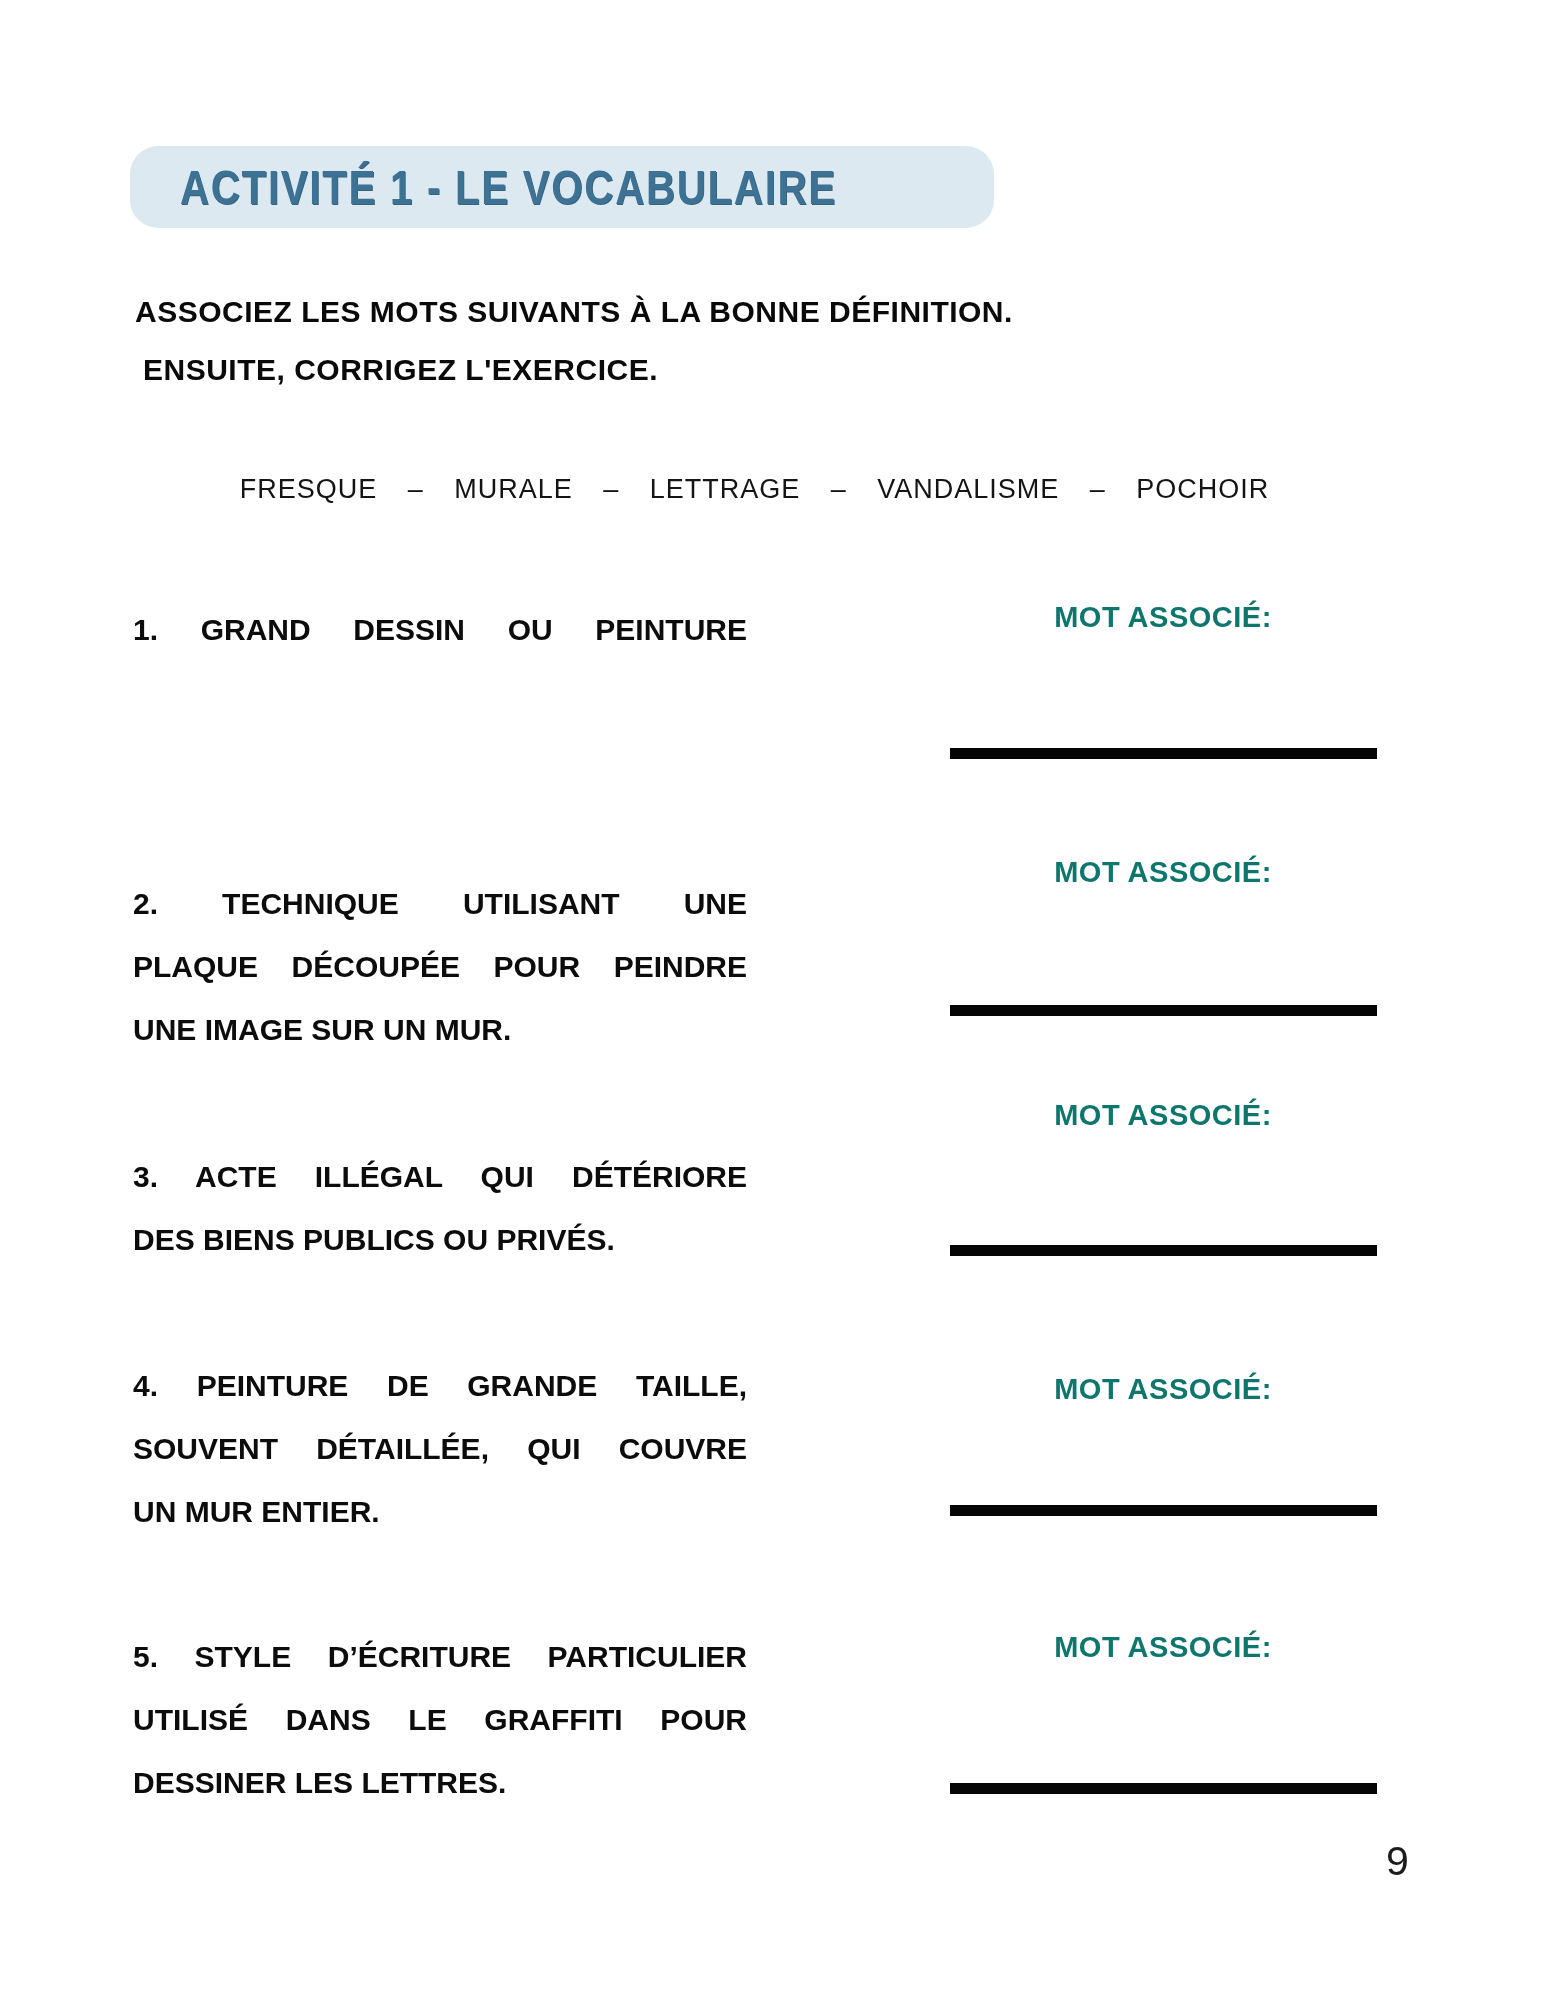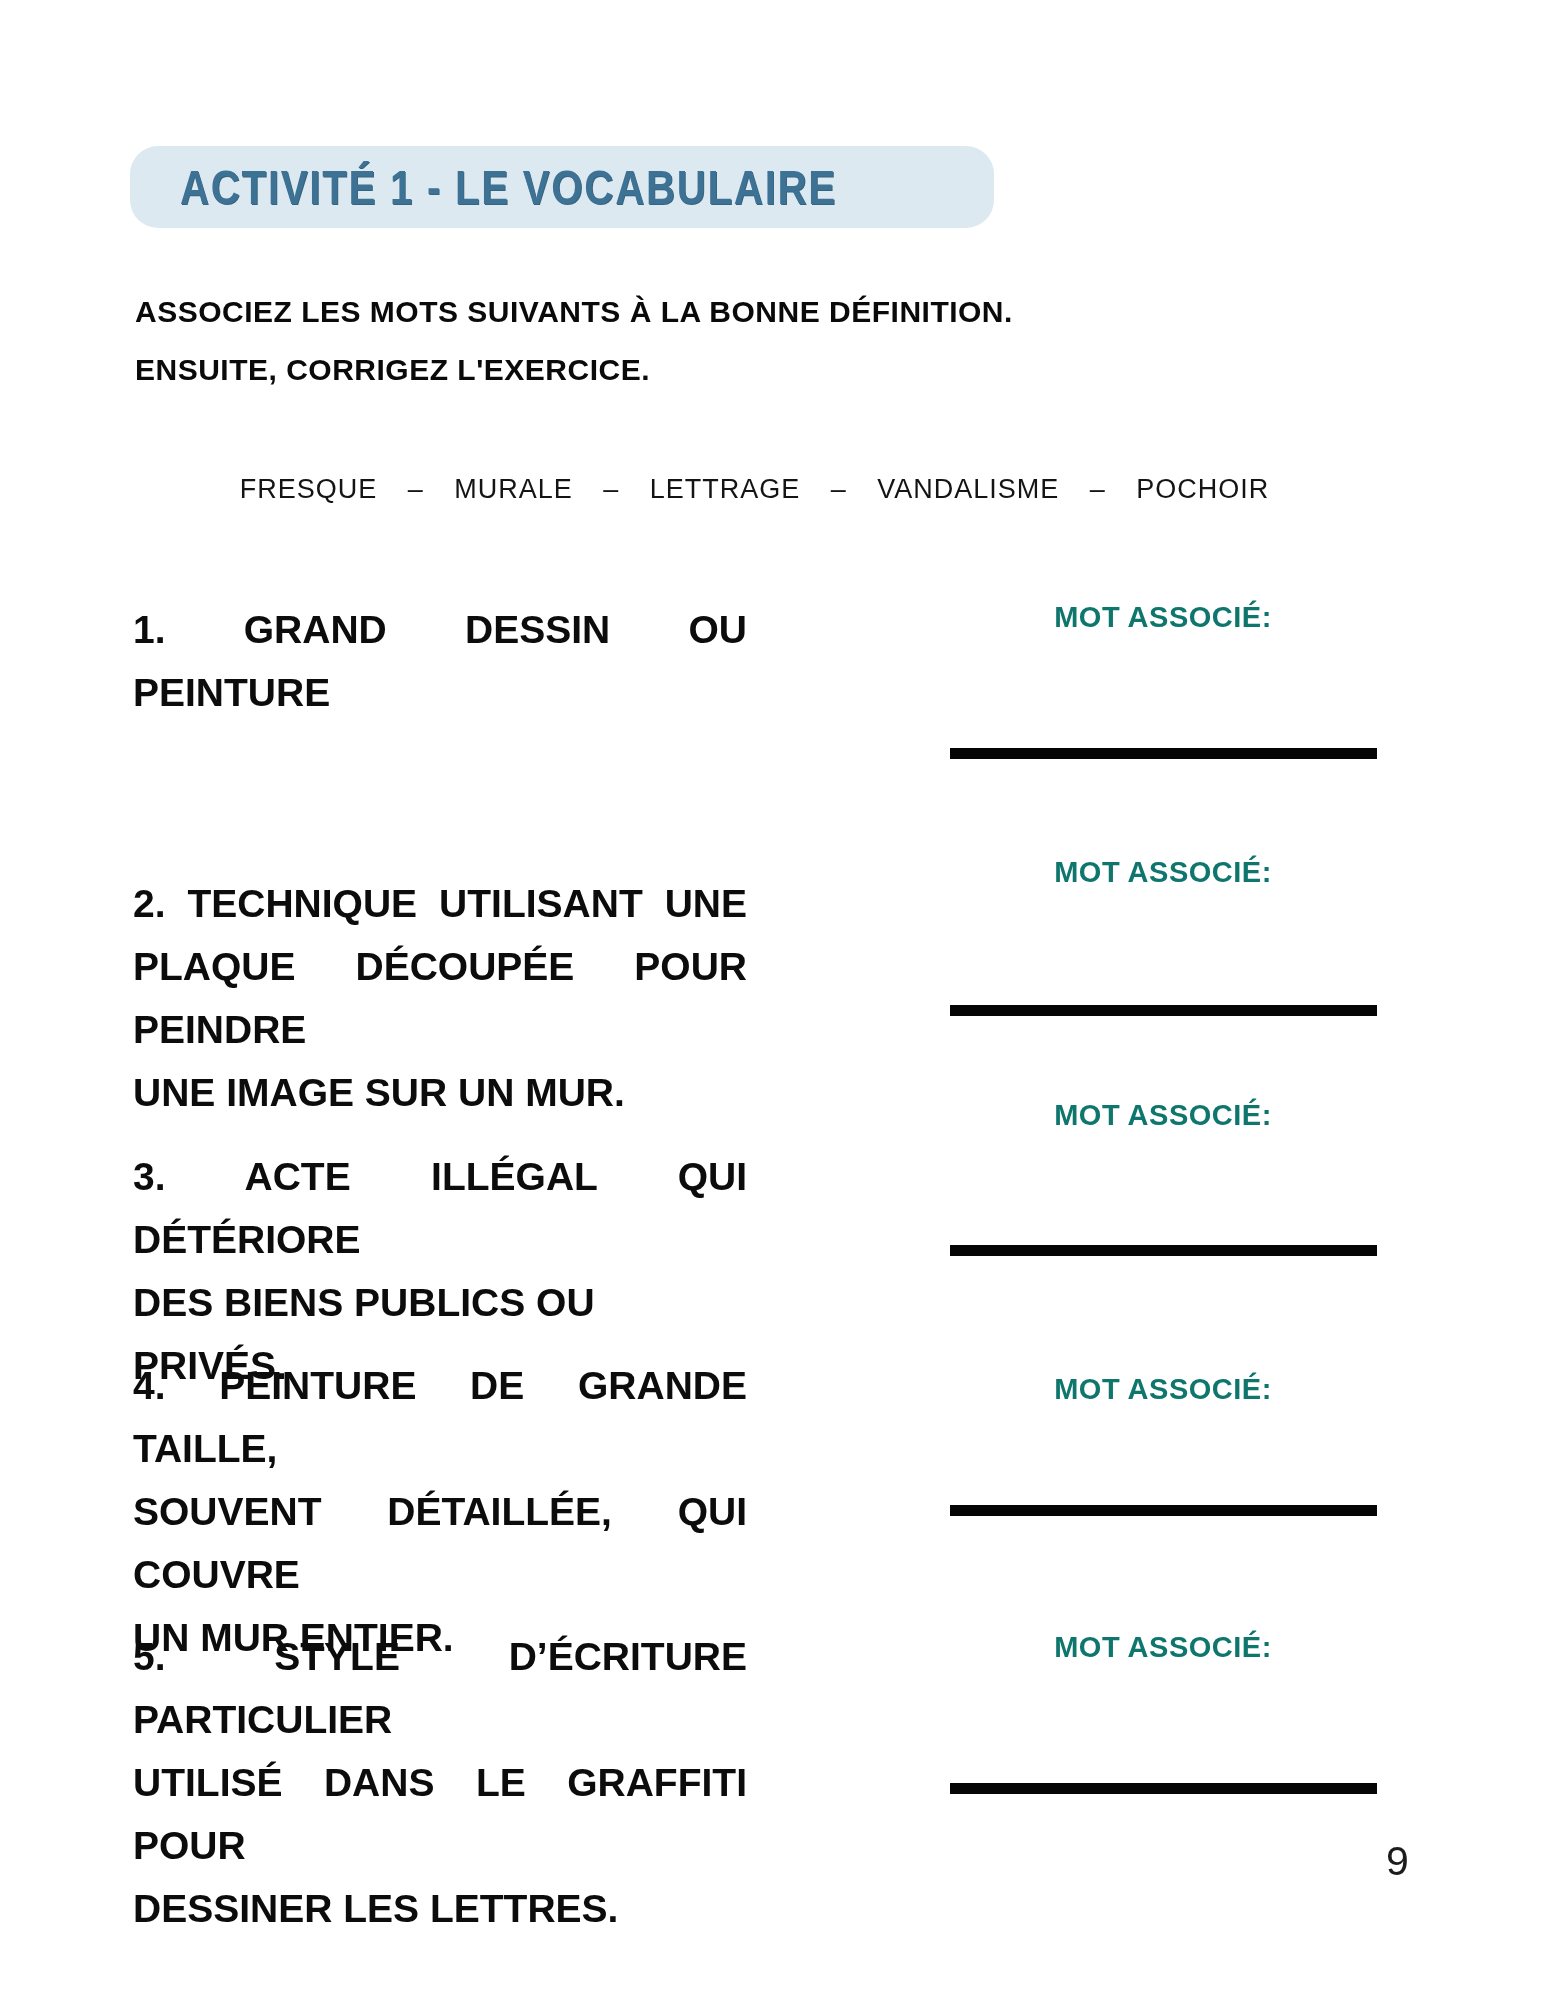--- a/index.html
+++ b/index.html
@@ -36,38 +36,38 @@
   .instr{
     position:absolute;
     left:135px;
     font-size:30px;
     font-weight:bold;
     letter-spacing:0.5px;
     white-space:nowrap;
     color:#0a0a0a;
   }
   .instr1{top:295px;}
-  .instr2{top:353px;}
+  .instr2{top:353px;margin-left:8px;}
   .word-bank{
     position:absolute;
     left:133px; top:474px;
     width:1243px;
     text-align:center;
     font-size:27px;
     font-weight:normal;
     letter-spacing:1px;
     word-spacing:22px;
     color:#141414;
     white-space:nowrap;
   }
   .def{
     position:absolute;
     left:133px;
     width:614px;
-    font-size:39px;
+    font-size:30px;
     font-weight:bold;
     line-height:63px;
     color:#0c0c0c;
   }
   .jline{text-align:justify;text-align-last:justify;}
   .jlast{text-align:left;}
   .mot{
     position:absolute;
     left:950px;
     width:426px;

